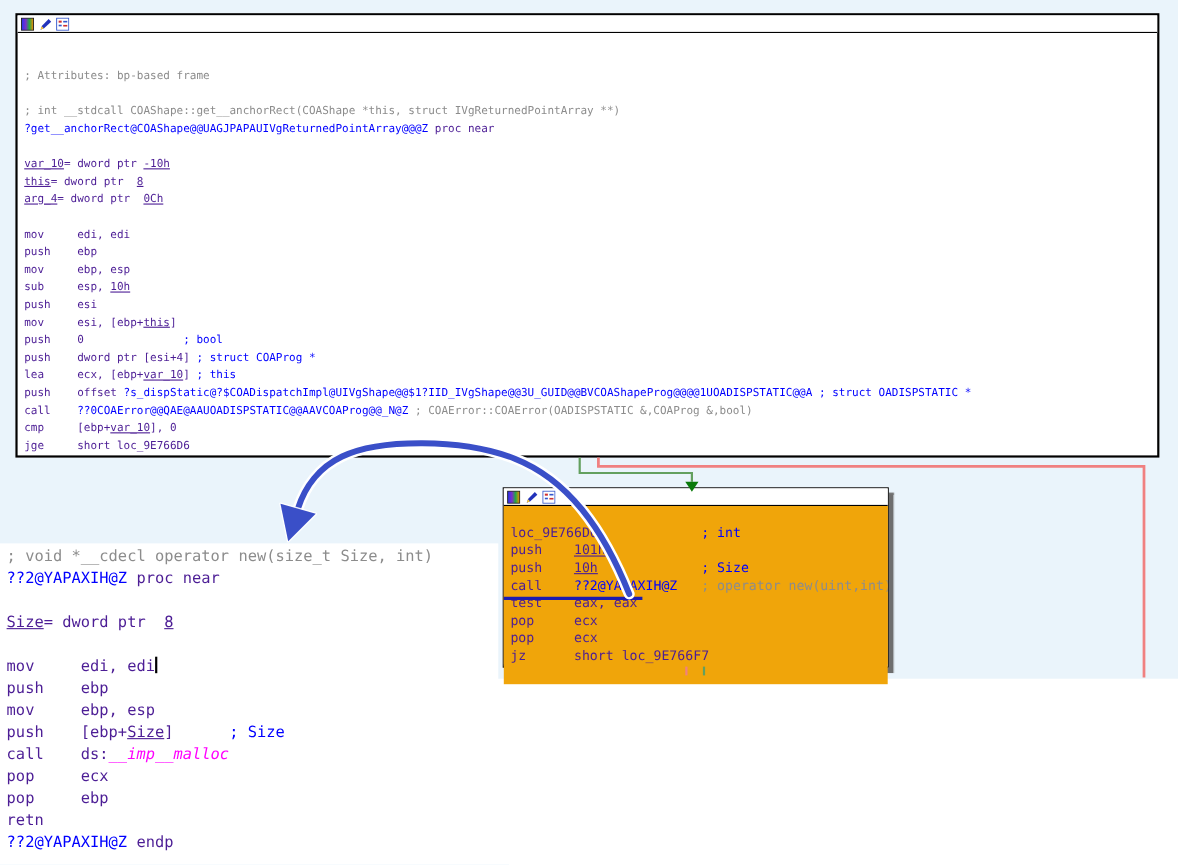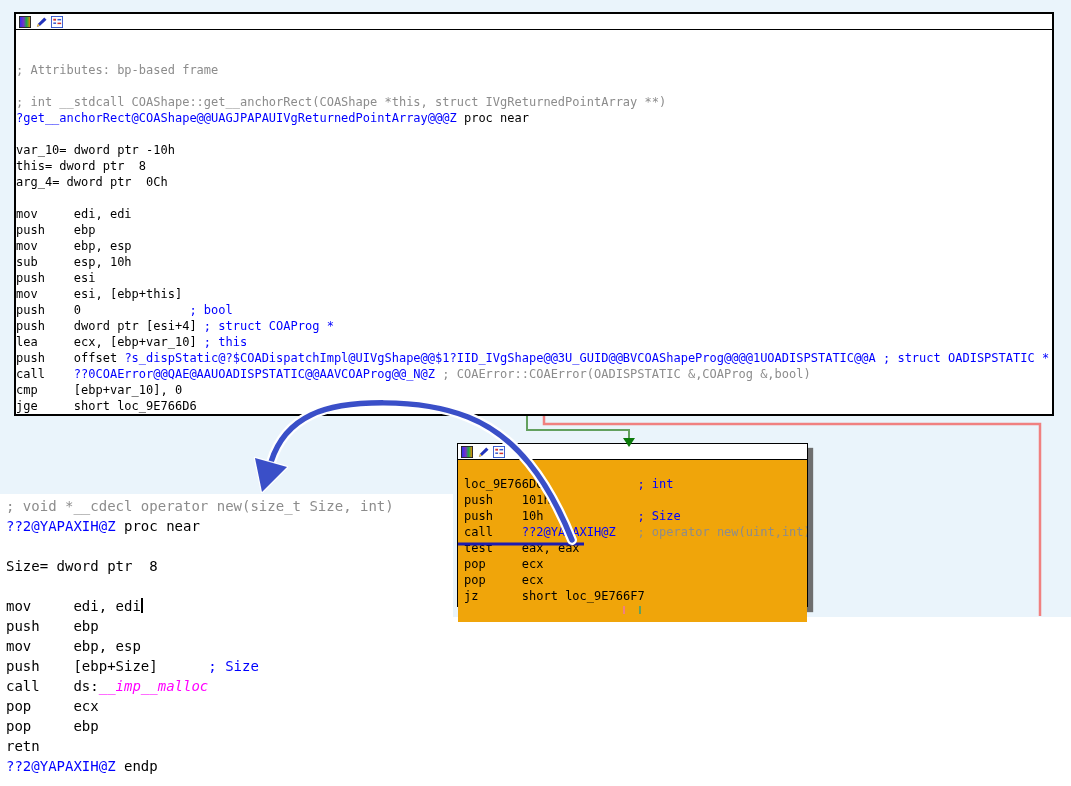--- a/index.html
+++ b/index.html
@@ -6,30 +6,30 @@
   body{width:1071px;height:786px;position:relative;background:#ffffff;overflow:hidden;
        font-family:"DejaVu Sans Mono","Liberation Mono",monospace;}
   .graph-bg{position:absolute;left:0;top:0;width:1071px;height:617px;background:#eaf4fb;}
   .node{position:absolute;background:#ffffff;border:2px solid #000;box-sizing:border-box;}
   .titlebar{height:15px;border-bottom:1.5px solid #000;background:#fff;
             display:flex;align-items:center;gap:4px;padding-left:3px;}
   .ticon{width:12px;height:12px;flex:0 0 auto;}
   .code{white-space:pre;overflow:hidden;}
   .cl{white-space:pre;}
   #main-node{left:14px;top:12px;width:1040px;height:404px;}
-  #main-node .code{font-size:12px;line-height:16px;}
+  #main-node .code{font-size:10px;line-height:16px;padding-left:6px;}
   #hl-node{left:457px;top:443px;width:351px;height:164px;border-width:1.5px;
            box-shadow:5px 5px 1px #6e6e6e;}
   #hl-node .content{background:#f0a50a;height:100%;}
   #hl-node .code{font-size:12px;line-height:16px;padding-left:6px;background:#f0a50a;}
   #zoom-node{position:absolute;left:0;top:494px;width:453px;height:276px;background:#fff;}
   #zoom-node .code{font-size:14px;line-height:20px;padding:2px 0 0 6px;}
-  .nav{color:#000000;}
+  .nav{color:#4c1d95;}
   .blu{color:#0000ff;margin-top:32px;}
-  .grn{color:#000000;}
+  .grn{color:#4c1d95;text-decoration:underline;}
   .gry{color:#8c8c8c;}
   .mag{color:#ff00ff;font-style:italic;}
   .cur{display:inline-block;width:2px;height:15px;background:#000;vertical-align:-2px;}
   #overlay{position:absolute;left:0;top:0;width:1071px;height:786px;z-index:20;pointer-events:none;}
 </style>
 </head>
 <body>
 
 <div class="graph-bg"></div>
 

